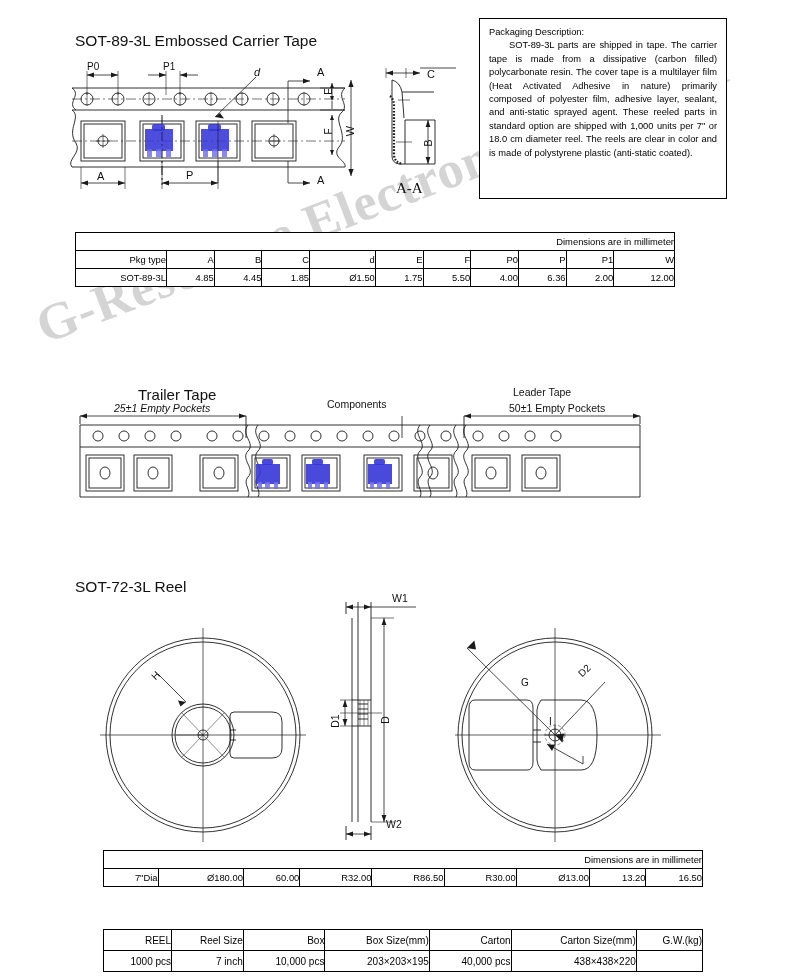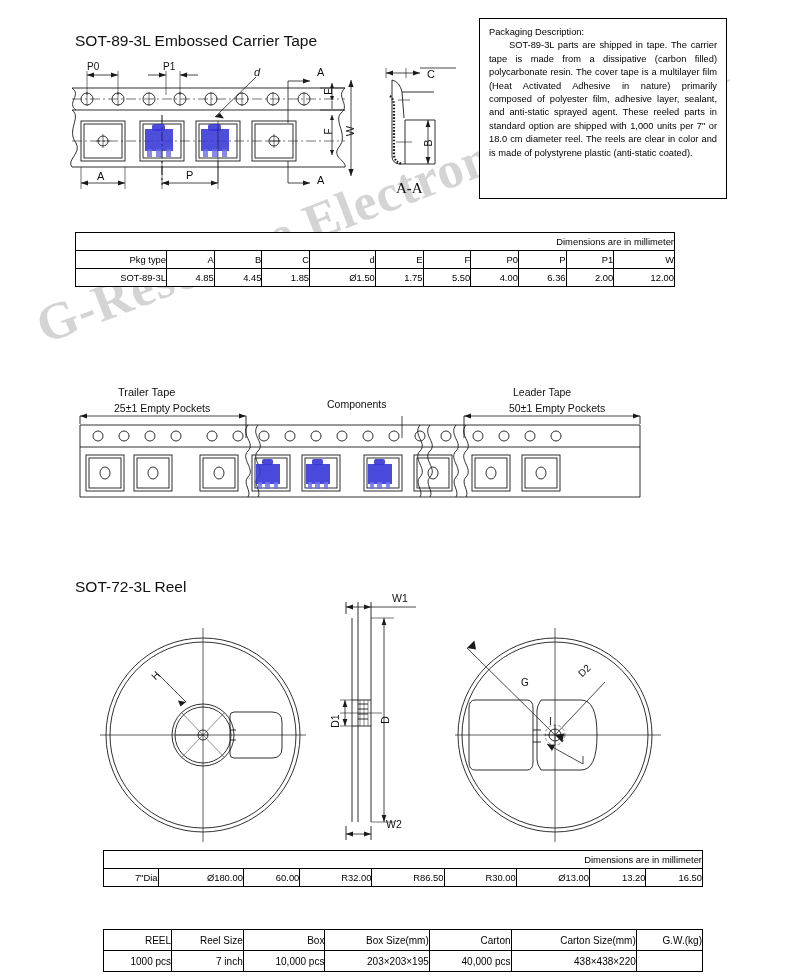--- a/index.html
+++ b/index.html
@@ -233,22 +233,22 @@
       <td>5.50</td>
       <td>4.00</td>
       <td>6.36</td>
       <td>2.00</td>
       <td>12.00</td>
     </tr>
   </tbody>
     </table>
 
 
-  <div class="heading" style="left:118px;top:386px;font-size:11px;">Trailer Tape</div>
-  <div class="heading" style="left:114px;top:402px;font-size:10.5px;">25±1 Empty Pockets</div>
+  <div class="heading" style="left:138px;top:386px;font-size:15px;">Trailer Tape</div>
+  <div class="heading" style="left:114px;top:402px;font-size:10.5px;font-style:italic;">25±1 Empty Pockets</div>
   <div class="heading" style="left:327px;top:398px;font-size:10.5px;">Components</div>
   <div class="heading" style="left:513px;top:386px;font-size:10.5px;">Leader Tape</div>
   <div class="heading" style="left:509px;top:402px;font-size:10.5px;">50±1 Empty Pockets</div>
 
   <div class="dwg" style="left:72px;top:392px;">
     <svg width="650" height="115" viewBox="0 0 650 115">
       <g stroke="#1a1a1a" fill="none" stroke-width="0.9">
 
         <path d="M8 24 H174" stroke-width="0.8"></path>
         <path d="M8 24 l7 -2.4 v4.8 z" fill="#1a1a1a" stroke="none"></path>

